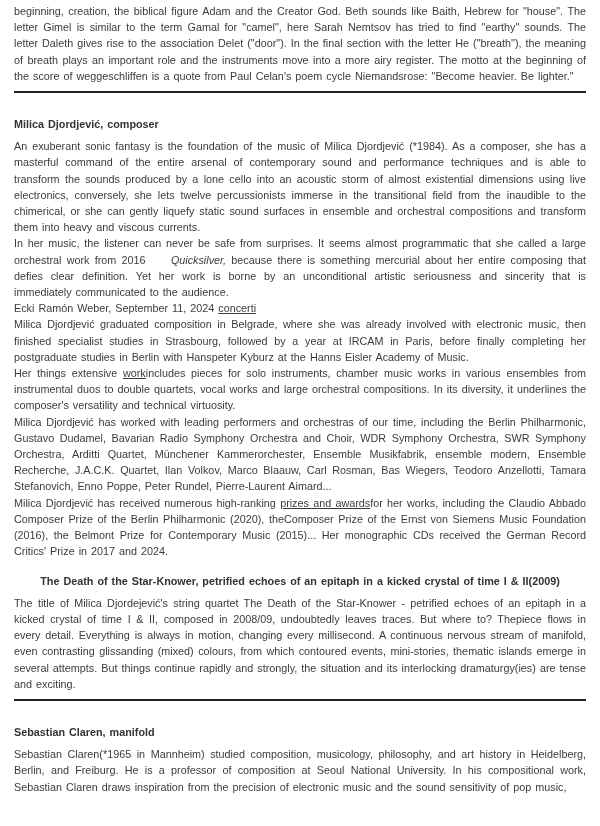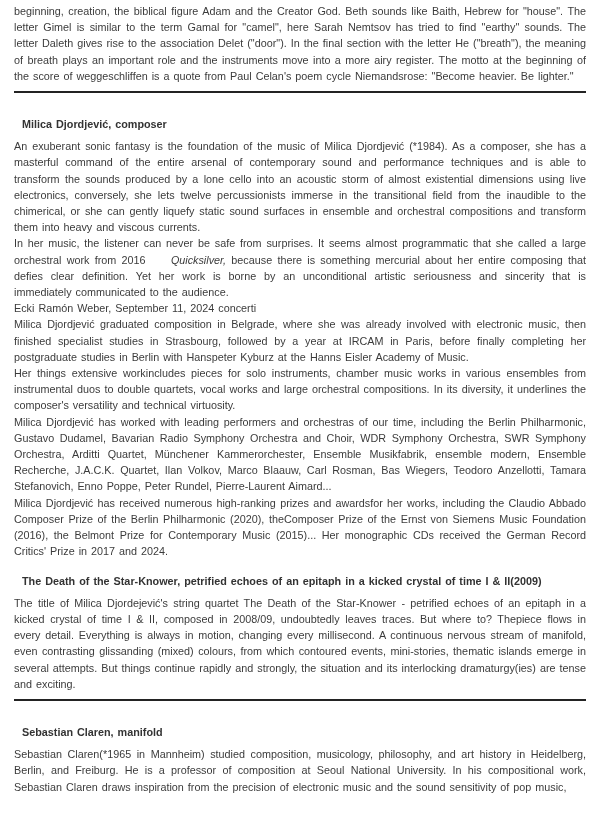--- a/index.html
+++ b/index.html
@@ -18,37 +18,39 @@
   }
   .page {
     padding: 3px 14px 0 14px;
   }
   .para {
     margin: 0;
     text-align: justify;
     word-spacing: 1px;
   }
   .heading {
-    margin: 0 0 6px 8px;
+    margin: 0 0 6px 0;
     font-size: 10.8px;
     line-height: 16.2px;
     font-weight: bold;
     color: #333333;
     word-spacing: 1px;
   }
   .work-heading {
     margin-top: 13px;
+    text-align: center;
   }
   hr.rule {
     border: 0;
     border-top: 2px solid #232323;
     margin: 7px 0 23px 0;
   }
   a.link {
     color: inherit;
+    text-decoration: underline;
     cursor: pointer;
     margin-top: 14px;
   }
   .it {
     font-style: italic;
     margin-left: 20px;
   }
 </style>
 </head>
 <body>

